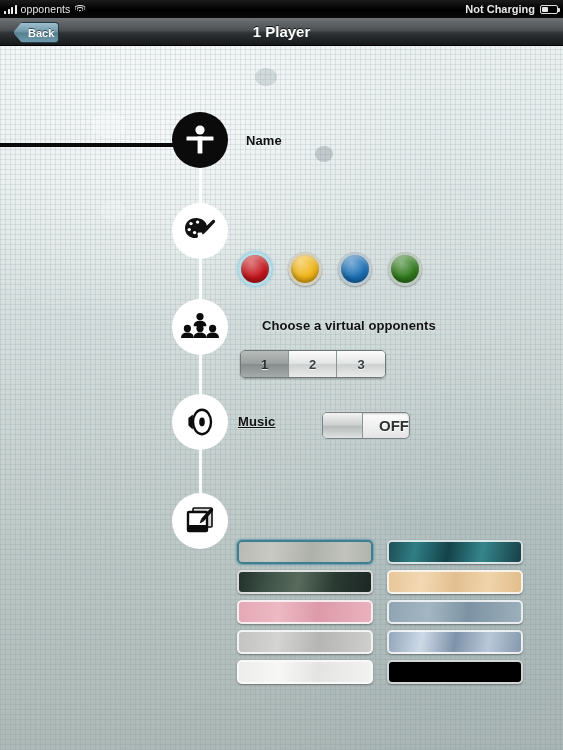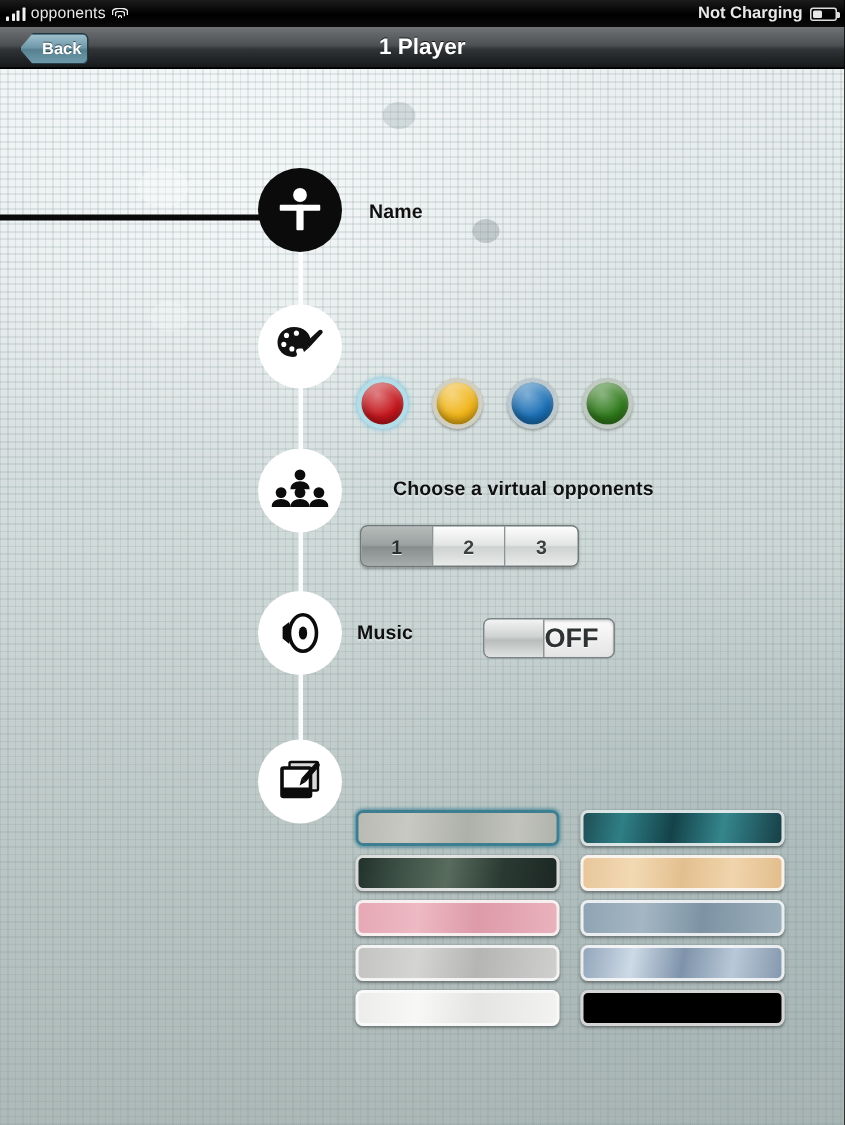--- a/index.html
+++ b/index.html
@@ -144,21 +144,21 @@
     display:flex; align-items:center; z-index:6;
     background:linear-gradient(#fcfcfc, #f0f0f0 50%, #e4e4e4);
     box-shadow:inset 0 1px 2px rgba(0,0,0,.2);
   }
   .knob{
     width:40px; height:100%;
     background:linear-gradient(#f3f3f3, #cfd3d2 45%, #b8bdbc 55%, #dfe2e1);
     border-right:1px solid #8d9494;
   }
   .swlabel{
-    flex:1; text-align:left; font-size:18px; font-weight:bold; color:#2e3233;
+    flex:1; text-align:right; font-size:15px; font-weight:bold; color:#2e3233;
     text-shadow:0 1px 0 rgba(255,255,255,.85);
   }
 
   
   .themes{
     position:absolute; left:237px; top:494px; width:286px; z-index:6;
     display:grid; grid-template-columns:136px 136px; column-gap:14px; row-gap:6px;
   }
   .theme{
     height:24px; border-radius:5px; border:2px solid rgba(250,250,250,.85);
@@ -273,21 +273,21 @@
         <div class="segbtn">3</div>
       </div>
 
     <div class="ico white" style="left:172px;top:348px;">
       <svg width="32" height="30" viewBox="0 0 32 30" aria-hidden="true">
         <ellipse cx="18" cy="15" rx="9" ry="12.2" fill="none" stroke="#0c0c0c" stroke-width="2.4"></ellipse>
         <ellipse cx="18" cy="15" rx="2.8" ry="4.4" fill="#0c0c0c"></ellipse>
         <path d="M8.8 7.6v14.8L4.4 18.6V11z" fill="#0c0c0c"></path>
       </svg>
     </div>
-    <div class="label" style="left:238px;top:368px;">Music</div>
+    <div class="label" style="left:238px;top:368px;text-decoration:underline;">Music</div>
     <div class="switch">
       <div class="knob"></div>
       <div class="swlabel">OFF</div>
     </div>
 
     <div class="ico white" style="left:172px;top:447px;">
       <svg width="32" height="30" viewBox="0 0 32 30" aria-hidden="true">
         <rect x="9" y="2" width="19" height="19" rx="1" fill="#d9d9d9" stroke="#0c0c0c" stroke-width="1.6"></rect>
         <rect x="4" y="6" width="19" height="19" rx="1" fill="#fff" stroke="#0c0c0c" stroke-width="2.4"></rect>
         <rect x="4" y="19" width="19" height="6" fill="#0c0c0c"></rect>

